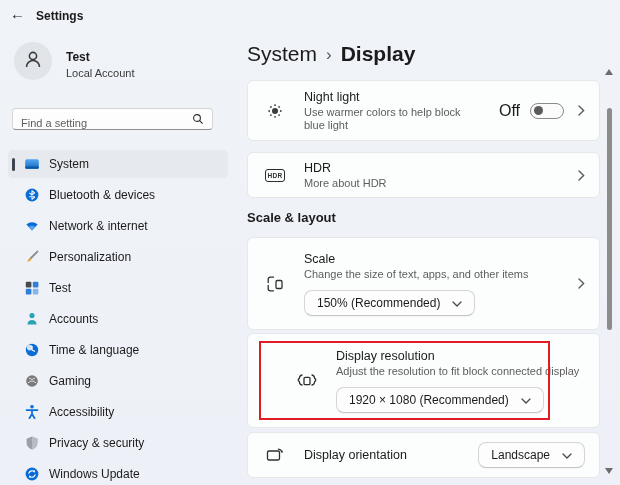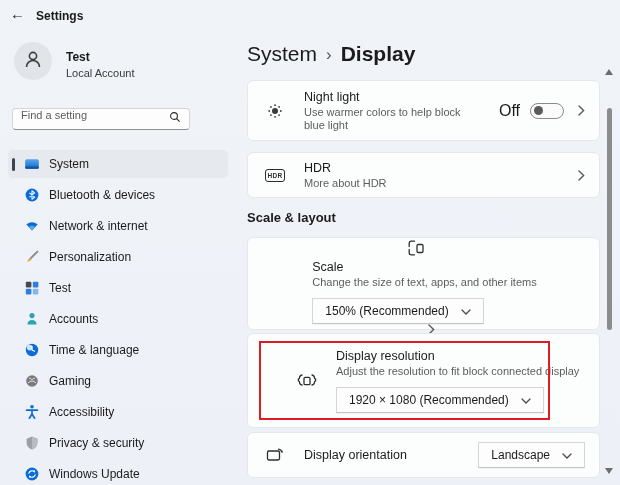--- a/index.html
+++ b/index.html
@@ -13,23 +13,23 @@
   }
   
   .back-btn { position:absolute; left:10px; top:5px; font-size:15px; color:#1b1b1b; cursor:pointer; }
   .win-title { position:absolute; left:36px; top:9px; font-size:12px; font-weight:700; }
   
   .avatar { position:absolute; left:14px; top:42px; width:38px; height:38px; border-radius:50%;
             background:#e1e4e9; display:flex; align-items:center; justify-content:center; }
   .profile-name { position:absolute; left:66px; top:50px; font-size:12px; font-weight:700; }
   .profile-sub  { position:absolute; left:66px; top:67px; font-size:11px; color:#3a3a3a; }
   
-  .search-box { position:absolute; left:12px; top:108px; width:178px; height:22px;
+  .search-box { position:absolute; left:12px; top:108px; width:201px; height:22px;
                 background:#fdfdfd; border:1px solid #d5d5d5; border-bottom:1px solid #8f8f8f;
-                border-radius:4px; display:flex; align-items:flex-start; padding:0 8px; }
+                border-radius:4px; display:flex; align-items:flex-end; padding:0 8px; }
   .search-box input { flex:1; border:none; outline:none; background:transparent;
                       font-size:11px; color:#1b1b1b; font-family:inherit; }
   .search-box input::placeholder { color:#5d5d5d; }
   
   .nav { position:absolute; left:8px; top:150px; width:220px; }
   .nav-item { position:relative; height:28px; margin-bottom:3px; display:flex; align-items:center;
               padding-left:16px; border-radius:5px; cursor:pointer; }
   .nav-item.selected { background:#e6e9ee; }
   .nav-item.selected .indicator { position:absolute; left:4px; top:7.5px; width:3px; height:13px;
               border-radius:2px; background:#3c4450; }
@@ -56,29 +56,29 @@
             background:#fbfbfb; position:relative; cursor:pointer; }
   .toggle .knob { position:absolute; left:3px; top:2.5px; width:9px; height:9px;
                   border-radius:50%; background:#5b5b5b; }
   
   #card-hdr { top:152px; height:46px; }
   .hdr-badge { font-size:6.5px; font-weight:700; letter-spacing:.3px; border:1.2px solid #2c2c2c;
                border-radius:3px; padding:2px 2px; color:#2c2c2c; }
   
   .section-h { position:absolute; left:247px; top:210px; font-size:13px; font-weight:700; }
   
-  #card-scale { top:237px; height:93px;flex-direction:column; }
+  #card-scale { top:237px; height:93px; }
   
   #card-resolution { top:333px; height:95px;padding-left:48px; }
   .annotation-box { position:absolute; left:11px; top:7px; width:291px; height:79px;
                     border:2px solid #e01b24; pointer-events:none; }
   
   #card-orientation { top:432px; height:46px; }
   .dropdown { display:inline-flex; align-items:center; gap:12px; background:#fdfdfd;
-              border:1px solid #d5d5d5; border-bottom-color:#c4c4c4; border-radius:0;
+              border:1px solid #d5d5d5; border-bottom-color:#c4c4c4; border-radius:8px;
               padding:5px 12px; font-size:12px; color:#1b1b1b; margin-top:9px; cursor:pointer;
               box-shadow:0 1px 1px rgba(0,0,0,.04); }
   .dropdown.inline { margin-top:0; min-width:98px; justify-content:space-between; }
   
   .scroll-up   { position:absolute; left:605px; top:69px;  width:0; height:0;
                  border-left:4px solid transparent; border-right:4px solid transparent;
                  border-bottom:6px solid #6d6d6d; cursor:pointer; }
   .scroll-down { position:absolute; left:605px; top:468px; width:0; height:0;
                  border-left:4px solid transparent; border-right:4px solid transparent;
                  border-top:6px solid #6d6d6d; cursor:pointer; }

